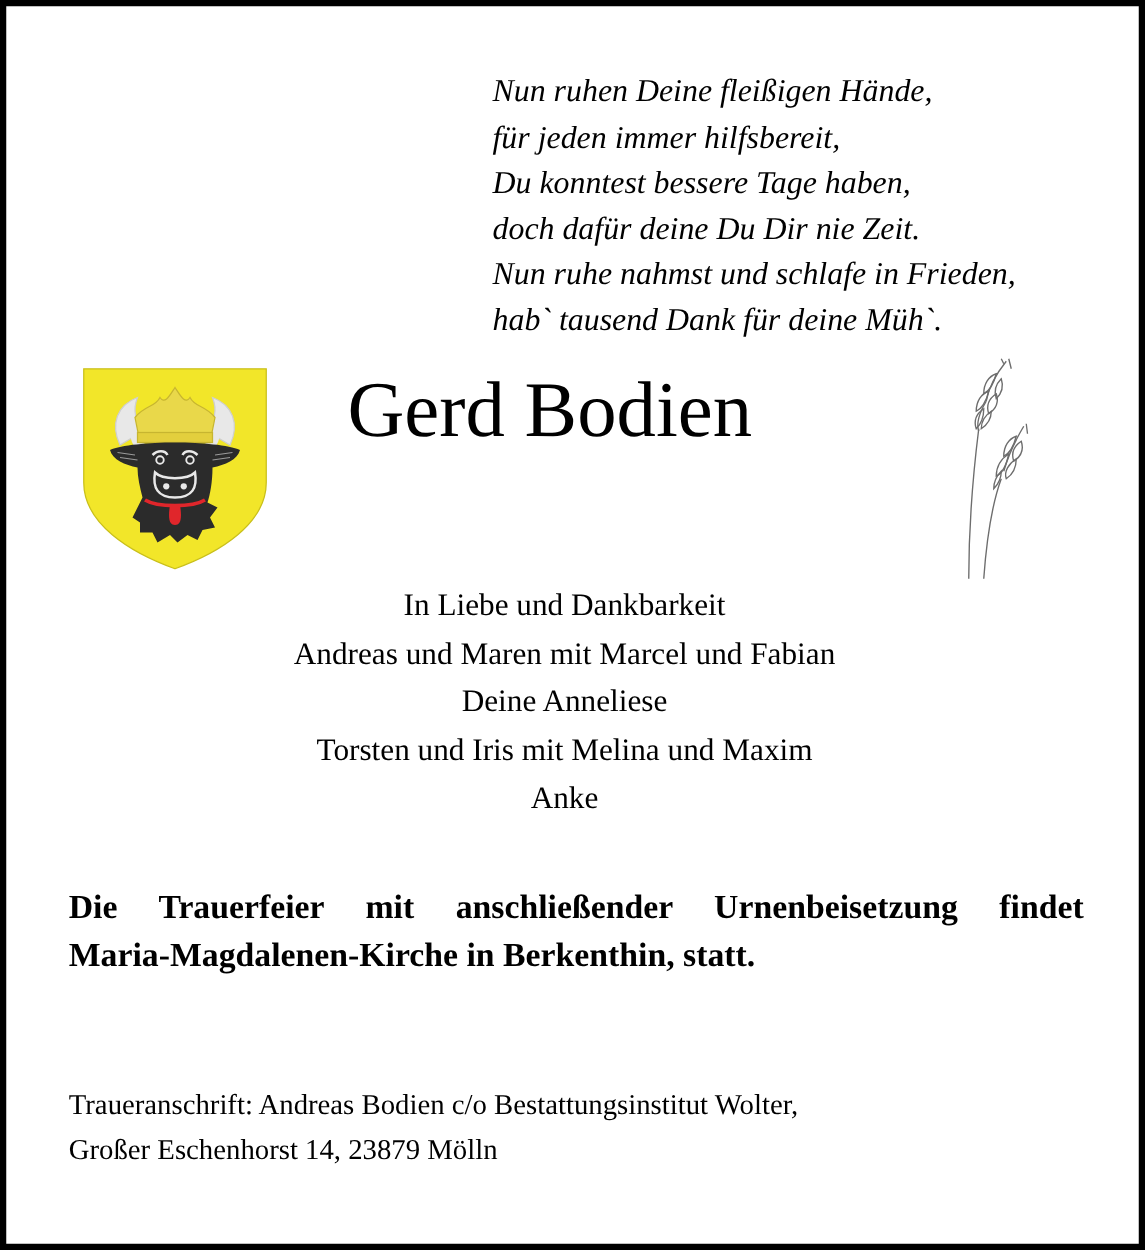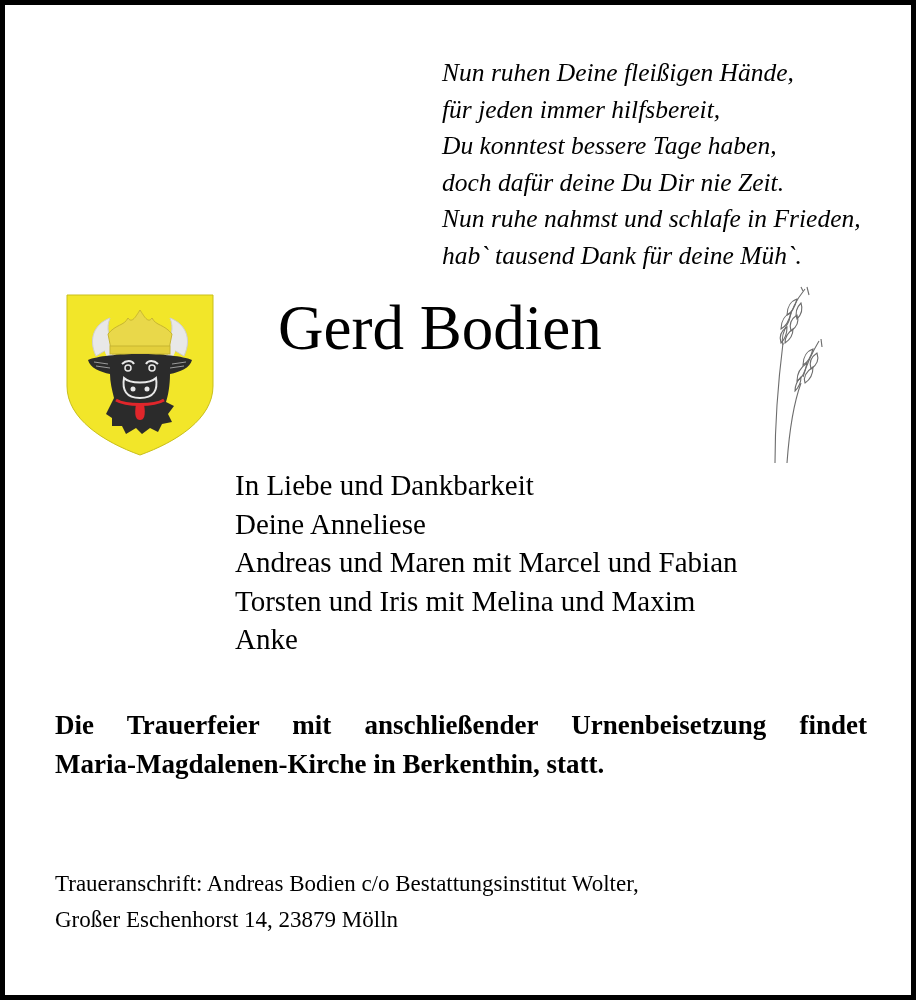--- a/index.html
+++ b/index.html
@@ -12,37 +12,36 @@
       border-left: 5px solid #000;
       border-right: 5px solid #000;
       border-bottom: 5px solid #000;
       background: #fff;
     }
     .serif { font-family: "Liberation Serif", "DejaVu Serif", serif; color: #000; }
     .poem {
       position: absolute; left: 389px; top: 50px;
       font-style: italic; font-size: 25.5px; line-height: 36.6px;
       white-space: nowrap;
-      margin-left: 48px;
     }
     .poem div { margin: 0; }
     .crest { position: absolute; left: 61px; top: 289px; width: 148px; height: 162px; }
     .wheat { position: absolute; left: 756px; top: 280px; width: 62px; height: 180px; }
     .name {
       position: absolute; left: 273px; top: 287px;
       font-size: 63px; line-height: 72px; white-space: nowrap;
     }
     .dates {
       position: absolute; left: 231px; top: 376px;
       font-size: 26.5px; line-height: 36px; white-space: nowrap;
     }
     .dates .gap { display: inline-block; width: 26px; }
     .family {
       position: absolute; left: 230px; top: 461px;
-      font-size: 29px; line-height: 38.6px; white-space: nowrap;
+      font-size: 25px; line-height: 38.6px; white-space: nowrap; text-align: center;
     }
     .ceremony {
       position: absolute; left: 50px; top: 701px; width: 812px;
       font-size: 27px; line-height: 38.6px;
     }
     .ceremony .line { display: block; text-align: justify; text-align-last: justify; white-space: nowrap; font-weight: bold; }
     .ceremony .line.last { text-align-last: left; }
     .address {
       position: absolute; left: 50px; top: 861px;
       font-size: 23px; line-height: 36px; white-space: nowrap;
@@ -114,22 +113,22 @@
       <path d="M40,92 C36,96 34,100 34,106 C38,102 40,98 40,92 Z"></path>
       <path d="M60,54 L61,62"></path>
     </g>
   </svg>
 
   <div class="name serif">Gerd Bodien</div>
 
 
   <div class="family serif">
     <div>In Liebe und Dankbarkeit</div>
+    <div>Andreas und Maren mit Marcel und Fabian</div>
     <div>Deine Anneliese</div>
-    <div>Andreas und Maren mit Marcel und Fabian</div>
     <div>Torsten und Iris mit Melina und Maxim</div>
     <div>Anke</div>
   </div>
 
   <div class="ceremony serif">
     <span class="line">Die Trauerfeier mit anschließender Urnenbeisetzung findet</span>
     <span class="line last">Maria-Magdalenen-Kirche in Berkenthin, statt.</span>
   </div>
 
   <div class="address serif">

